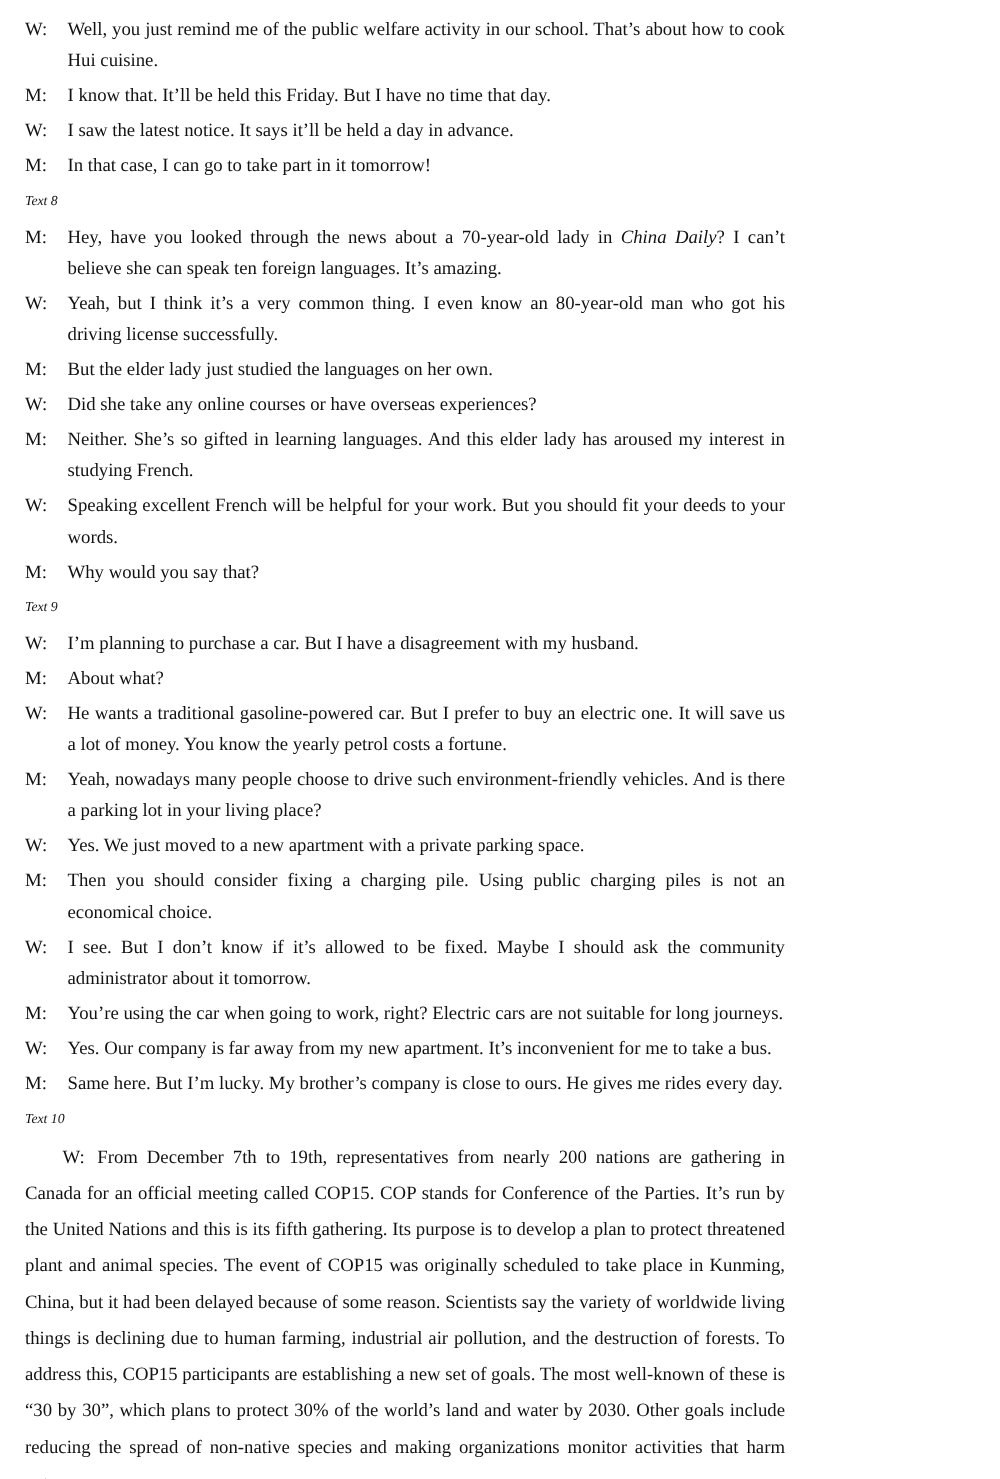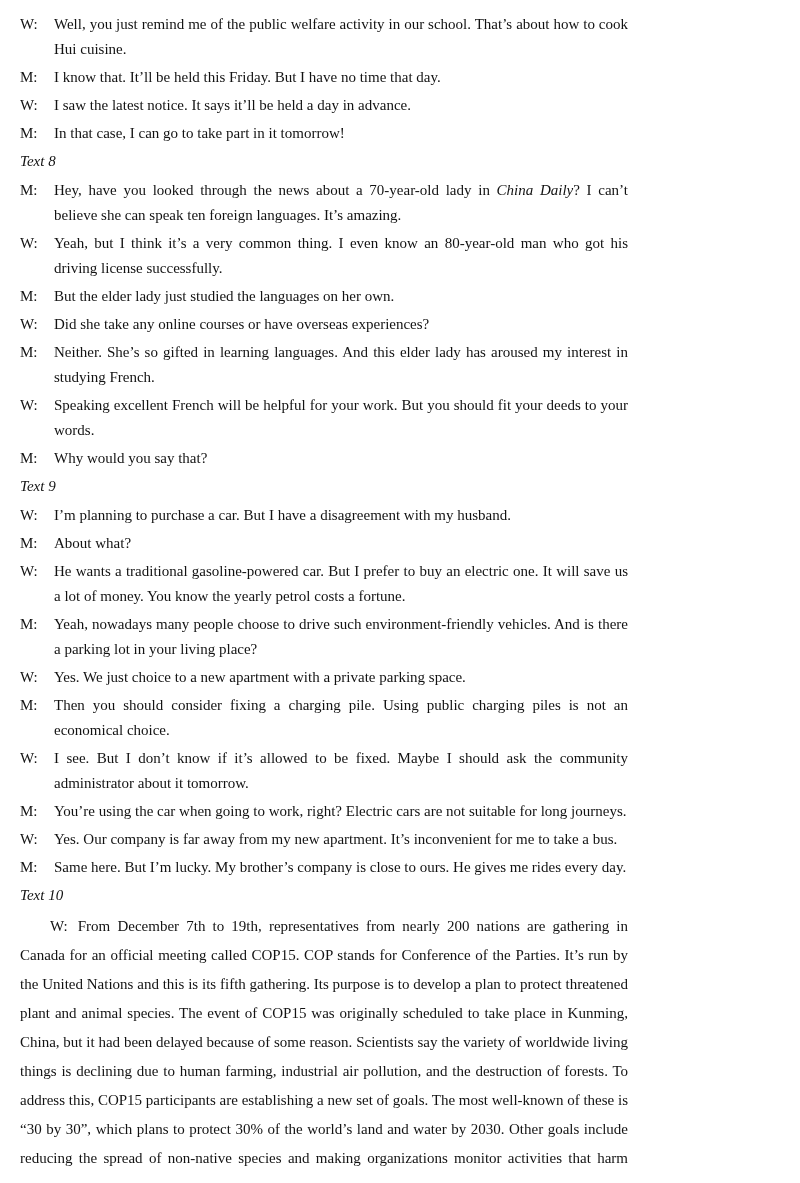--- a/index.html
+++ b/index.html
@@ -29,21 +29,21 @@
     text-align: justify;
     padding-left: 34px;
     text-indent: -34px;
   }
   .dialogue .speaker {
     display: inline-block;
     width: 34px;
     text-indent: 0;
   }
   .heading {
-    font-size: 15px;
+    font-size: 11px;
     line-height: 25px;
     margin: 2px 0 4px 0;
     font-style: italic;
   }
   .paragraph {
     font-size: 15px;
     line-height: 29px;
     text-align: justify;
     text-indent: 30px;
     margin: 2px 0 4px 0;
@@ -87,21 +87,21 @@
       <div class="dialogue"><span class="speaker">M:</span><span>But the elder lady just studied the languages on her own.</span></div>
       <div class="dialogue"><span class="speaker">W:</span><span>Did she take any online courses or have overseas experiences?</span></div>
       <div class="dialogue"><span class="speaker">M:</span><span>Neither.  She’s so gifted in learning languages.  And this elder lady has aroused my interest in studying French.</span></div>
       <div class="dialogue"><span class="speaker">W:</span><span>Speaking excellent French will be helpful for your work.  But you should fit your deeds to your words.</span></div>
       <div class="dialogue"><span class="speaker">M:</span><span>Why would you say that?</span></div>
       <div class="heading">Text 9</div>
       <div class="dialogue"><span class="speaker">W:</span><span>I’m planning to purchase a car.  But I have a disagreement with my husband.</span></div>
       <div class="dialogue"><span class="speaker">M:</span><span>About what?</span></div>
       <div class="dialogue"><span class="speaker">W:</span><span>He wants a traditional gasoline-powered car.  But I prefer to buy an electric one. It will save us a lot of money.  You know the yearly petrol costs a fortune.</span></div>
       <div class="dialogue"><span class="speaker">M:</span><span>Yeah, nowadays many people choose to drive such environment-friendly vehicles.  And is there a parking lot in your living place?</span></div>
-      <div class="dialogue"><span class="speaker">W:</span><span>Yes.  We just choice to a new apartment with a private parking space.</span></div>
+      <div class="dialogue"><span class="speaker">W:</span><span>Yes.  We just moved to a new apartment with a private parking space.</span></div>
       <div class="dialogue"><span class="speaker">M:</span><span>Then you should consider fixing a charging pile. Using public charging piles is not an economical choice.</span></div>
       <div class="dialogue"><span class="speaker">W:</span><span>I see.  But I don’t know if it’s allowed to be fixed.  Maybe I should ask the community administrator about it tomorrow.</span></div>
       <div class="dialogue"><span class="speaker">M:</span><span>You’re using the car when going to work, right? Electric cars are not suitable for long journeys.</span></div>
       <div class="dialogue"><span class="speaker">W:</span><span>Yes.  Our company is far away from my new apartment.  It’s inconvenient for me to take a bus.</span></div>
       <div class="dialogue"><span class="speaker">M:</span><span>Same here.  But I’m lucky.  My brother’s company is close to ours.  He gives me rides every day.</span></div>
       <div class="heading">Text 10</div>
       <div class="paragraph"><span class="speaker">W:</span><span>From December 7th to 19th, representatives from nearly 200 nations are gathering in Canada for an official meeting called COP15.  COP stands for Conference of the Parties.  It’s run by the United Nations and this is its fifth gathering.  Its purpose is to develop a plan to protect threatened plant and animal species.  The event of COP15 was originally scheduled to take place in Kunming, China, but it had been delayed because of some reason.  Scientists say the variety of worldwide living things is declining due to human farming, industrial air pollution, and the destruction of forests. To address this, COP15 participants are establishing a new set of goals.  The most well-known of these is “30 by 30”, which plans to protect 30% of the world’s land and water by 2030. Other goals include reducing the spread of non-native species and making organizations monitor activities that harm nature.</span></div>
       <div class="note">(共20 小题;每小题1.5 分,满分30 分)</div>
       <div class="answers"><span class="answer-group">1—5 ABBAB</span><span class="answer-group">6—9 CBCBC</span><span class="answer-group">11—15 ACBAC</span><span class="answer-group">16—20 CAABC</span></div>
     </div>

